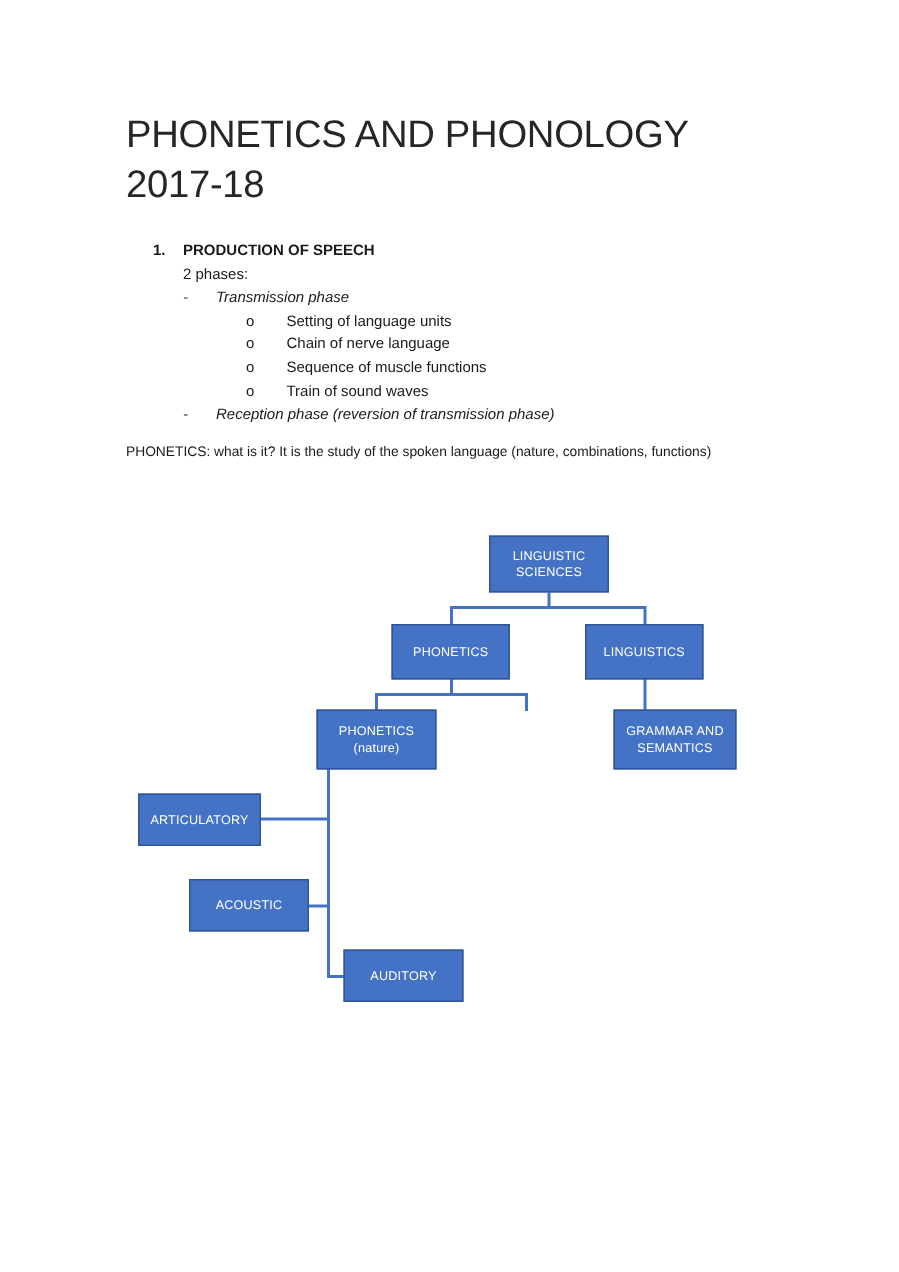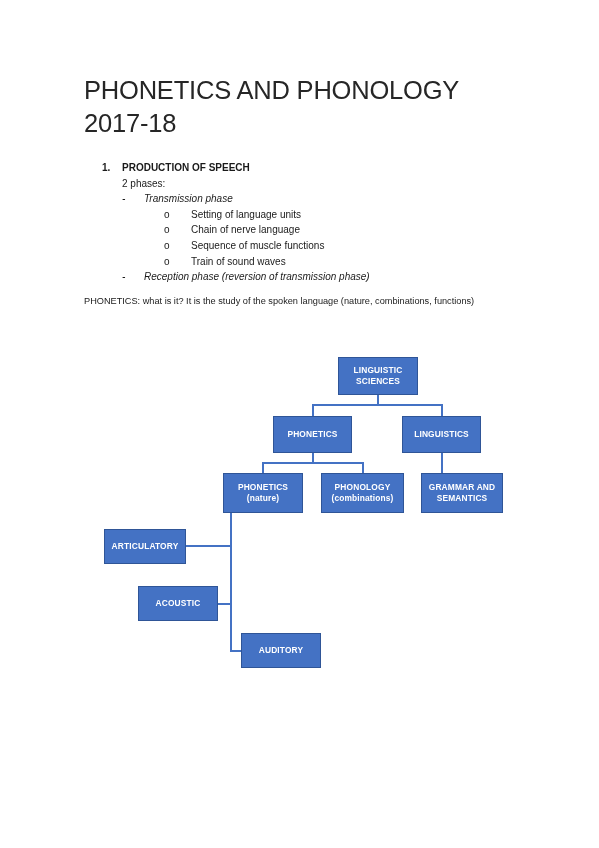--- a/index.html
+++ b/index.html
@@ -62,25 +62,24 @@
     width: 480px;
     font-size: 9.2px;
     line-height: 14px;
     color: #1a1a1a;
     white-space: pre;
   }
 
   
   #diagram {
     position: absolute;
-    left: 16px;
+    left: 4px;
     top: 0;
     width: 488px;
     height: 848px;
-    font-weight: bold;
   }
   .node {
     position: absolute;
     box-sizing: border-box;
     background: #4472c4;
     border: 1px solid #2f5597;
     color: #ffffff;
     font-size: 8.4px;
     line-height: 11.5px;
     letter-spacing: 0.15px;
@@ -159,23 +158,20 @@
     </div>
 
     <div class="node" style="left:386px; top:416px; width:79px; height:37px;">
       <span class="node-label">LINGUISTICS</span>
     </div>
 
     <div class="node" style="left:207px; top:473px; width:80px; height:40px;">
       <span class="node-label"><span>PHONETICS</span><br><span>(nature)</span></span>
     </div>
 
-    <div class="node" style="left:305px; top:473px; width:83px; height:40px;">
-      <span class="node-label"><span>PHONOLOGY</span><br><span>(combinations)</span></span>
-    </div>
 
     <div class="node" style="left:405px; top:473px; width:82px; height:40px;">
       <span class="node-label"><span>GRAMMAR AND</span><br><span>SEMANTICS</span></span>
     </div>
 
     <div class="node" style="left:88px; top:529px; width:82px; height:35px;">
       <span class="node-label">ARTICULATORY</span>
     </div>
 
     <div class="node" style="left:122px; top:586px; width:80px; height:35px;">

